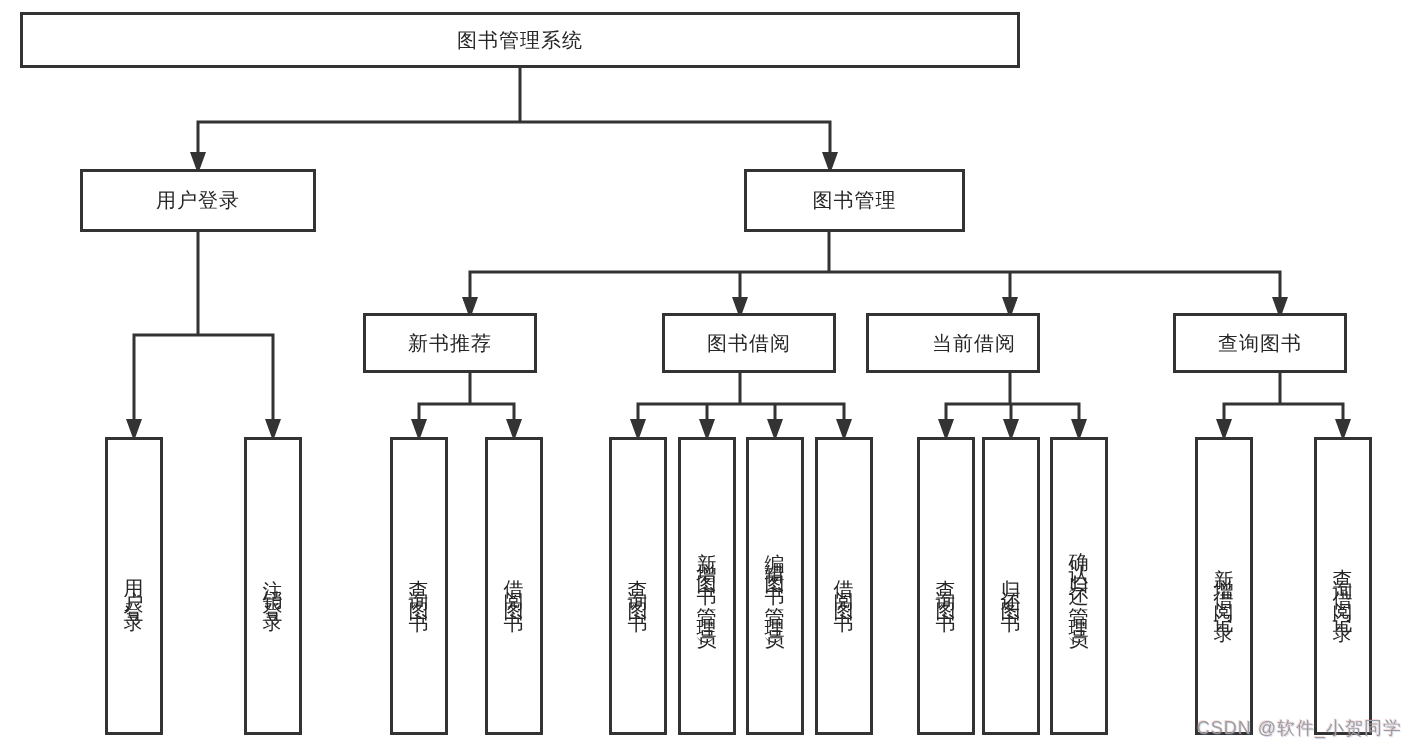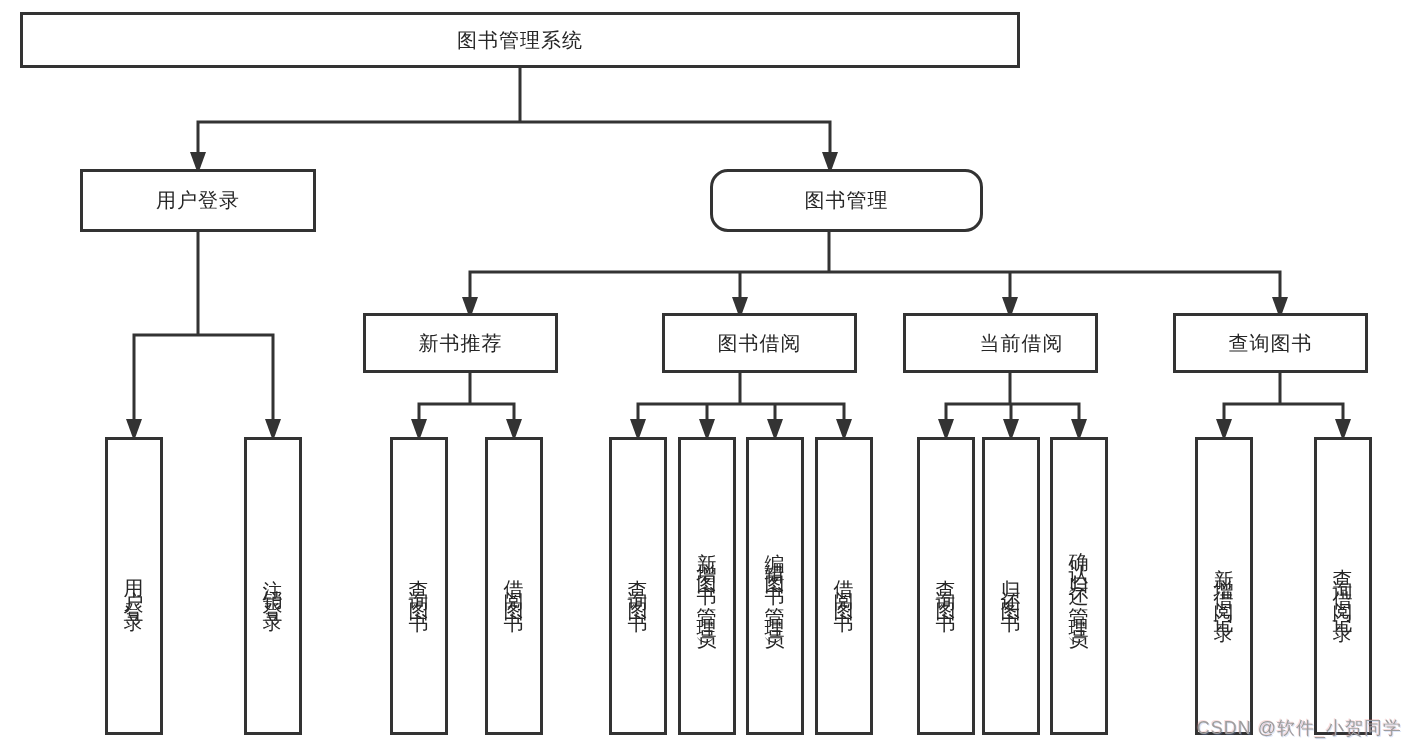--- a/index.html
+++ b/index.html
@@ -28,25 +28,25 @@
     justify-content: center;
     color: #262626;
   }
   .hlabel {
     font-size: 20px;
     letter-spacing: 1px;
     white-space: nowrap;
   }
   .root-box   { left: 20px;  top: 12px;  width: 1000px; height: 56px; }
   .lv2-a      { left: 80px;  top: 169px; width: 236px;  height: 63px; }
-  .lv2-b      { left: 710px; top: 169px; width: 273px;  height: 63px; border-radius: 18px; }
-  .lv3        { top: 313px;  width: 195px; height: 60px; }
+  .lv2-b      { left: 744px; top: 169px; width: 221px;  height: 63px; }
+  .lv3        { top: 313px;  width: 174px; height: 60px; }
   .lv3-1 { left: 363px; }
   .lv3-2 { left: 662px; }
-  .lv3-3 { left: 903px; padding-left: 42px; }
+  .lv3-3 { left: 866px; padding-left: 42px; }
   .lv3-4 { left: 1173px; }
   .leaf {
     top: 437px; width: 58px; height: 298px;
     border-width: 3px;
   }
   .vtext {
     writing-mode: vertical-rl;
     text-orientation: mixed;
     font-size: 20px;
     line-height: 1;

